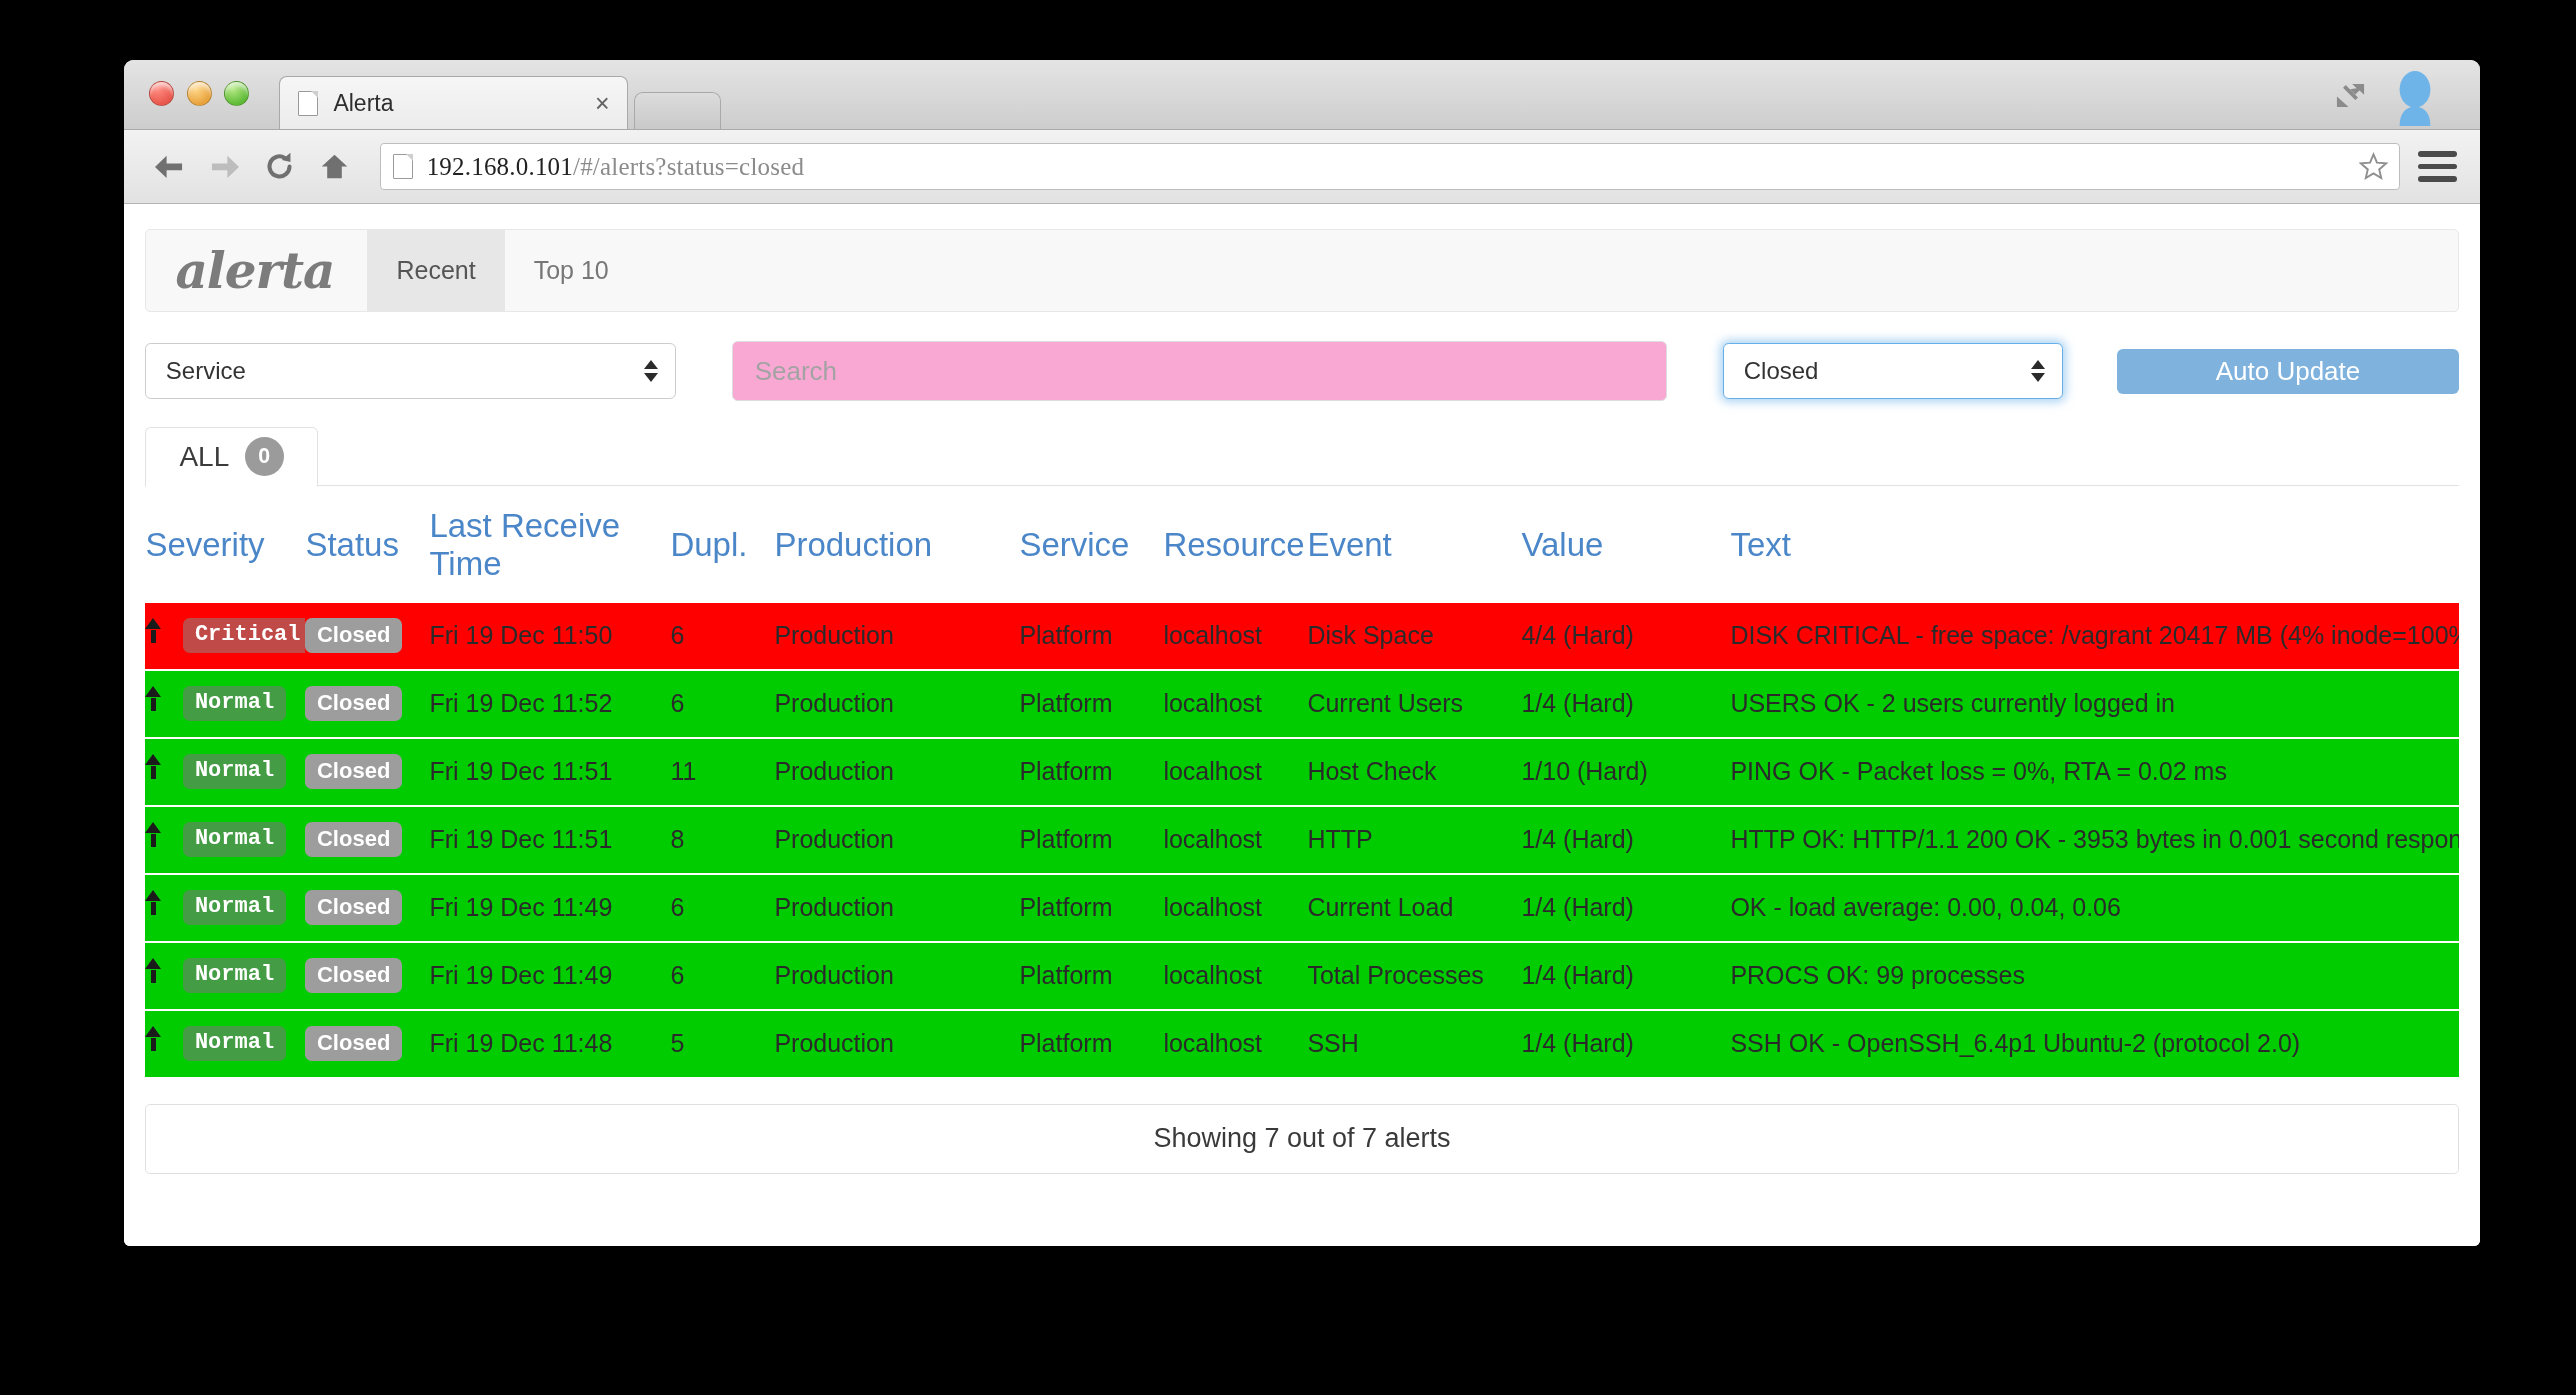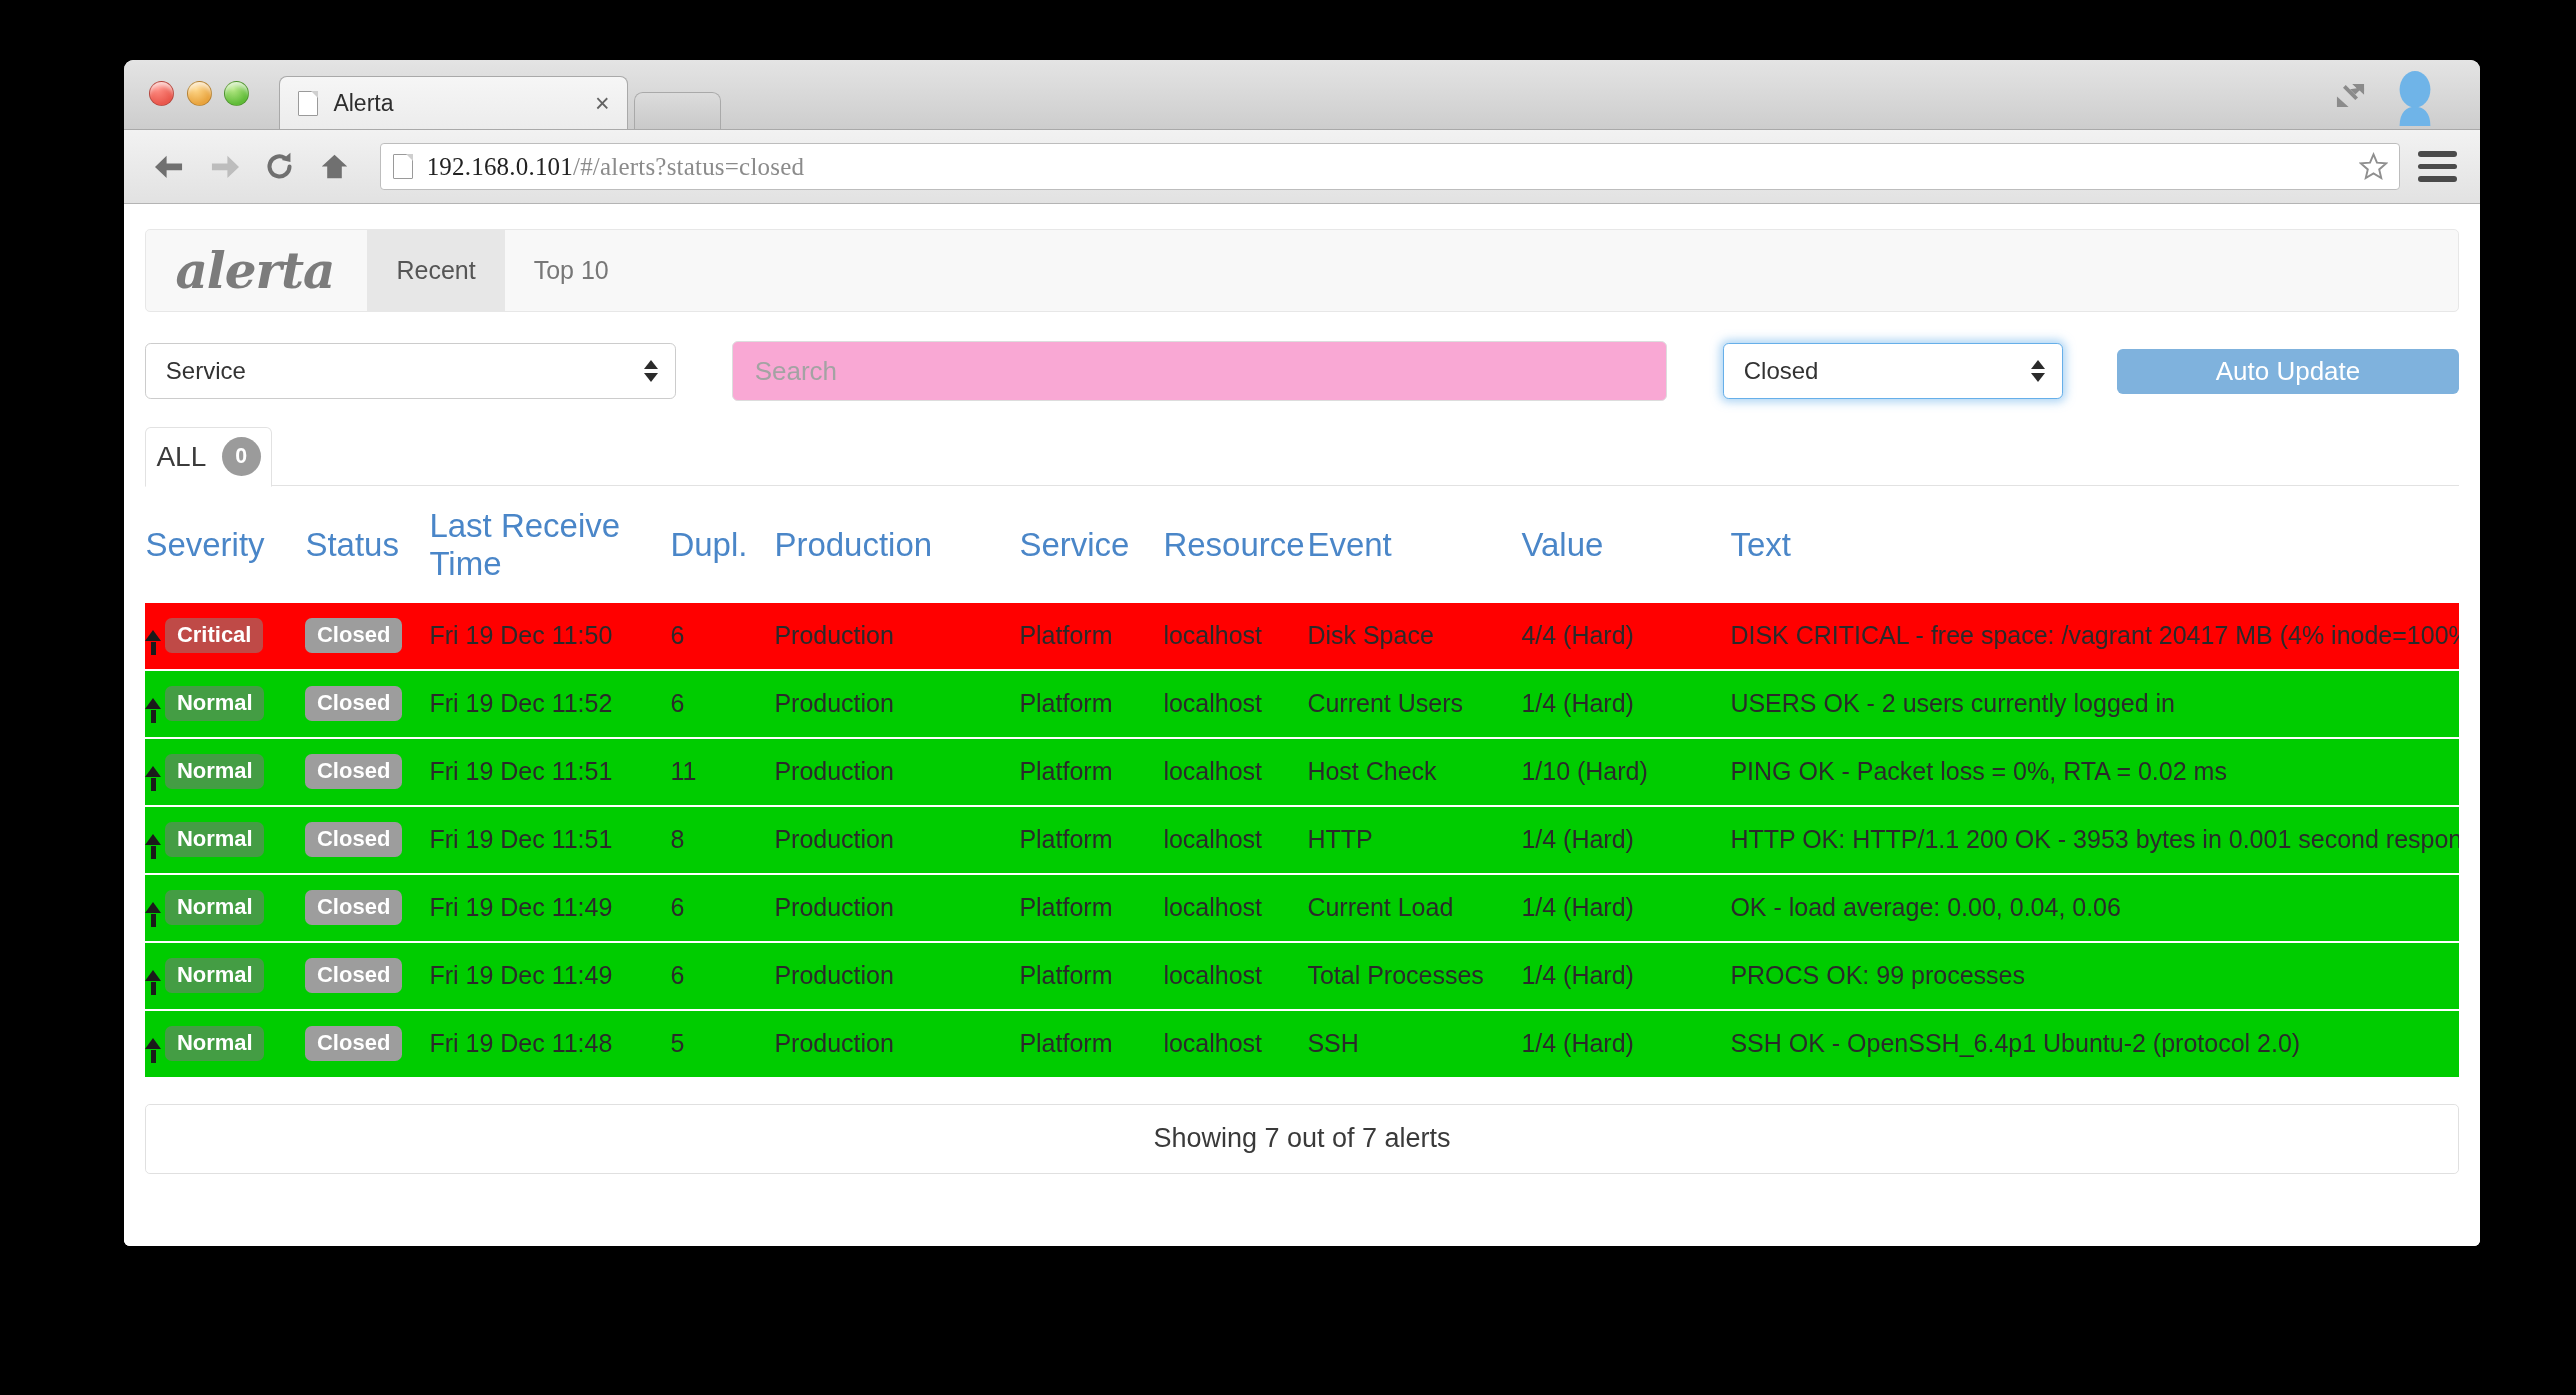--- a/index.html
+++ b/index.html
@@ -284,21 +284,21 @@
   
   #tabs-row {
     margin-top: 25px;
     border-bottom: 1.9px solid #e2e2e2;
     display: flex;
     align-items: flex-end;
     height: 60px;
   }
   #all-tab {
     height: 60px;
-    padding: 0 10px;
+    padding: 0 33px;
     display: flex; align-items: center; gap: 15.5px;
     background: #fff;
     border: 1px solid #e2e2e2;
     border-bottom: 1.9px solid #fff;
     border-radius: 5.8px 5.8px 0 0;
     margin-bottom: -1.9px;
     font-size: 28px;
     color: #3b3b3b;
     cursor: pointer;
   }
@@ -344,21 +344,21 @@
   .col-dupl     { width: 104px; }
   .col-env      { width: 245px; }
   .col-service  { width: 144px; }
   .col-resource { width: 144px; }
   .col-event    { width: 214px; }
   .col-value    { width: 209px; }
   .col-text     { width: auto; }
 
   td.cell-severity { padding-left: 13.6px; }
 
-  .sev-wrap { display: flex; align-items: center; gap: 2px; }
+  .sev-wrap { display: flex; align-items: flex-start; gap: 20px; font-family: Liberation Mono, monospace; }
   .arrow-up {
     width: 0; height: 0;
     border-left: 8.7px solid transparent;
     border-right: 8.7px solid transparent;
     border-bottom: 11.6px solid #1b1b1b;
     position: relative;
     margin-right: 1.9px;
   }
   .arrow-up::after {
     content: "";

